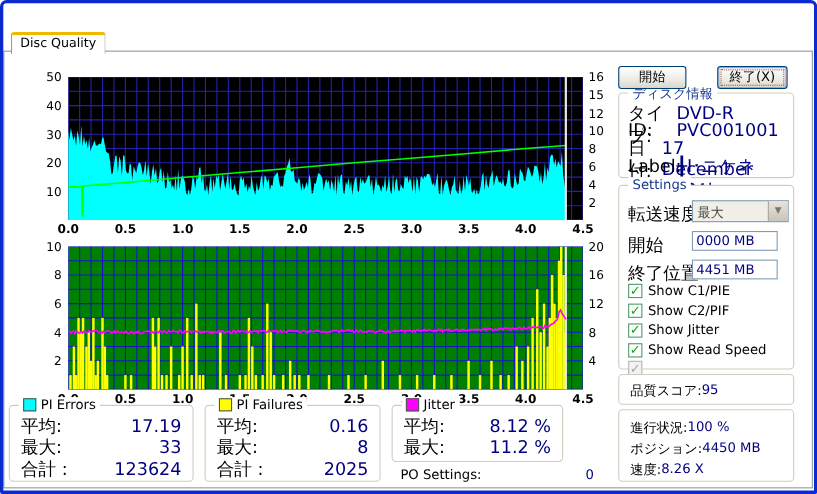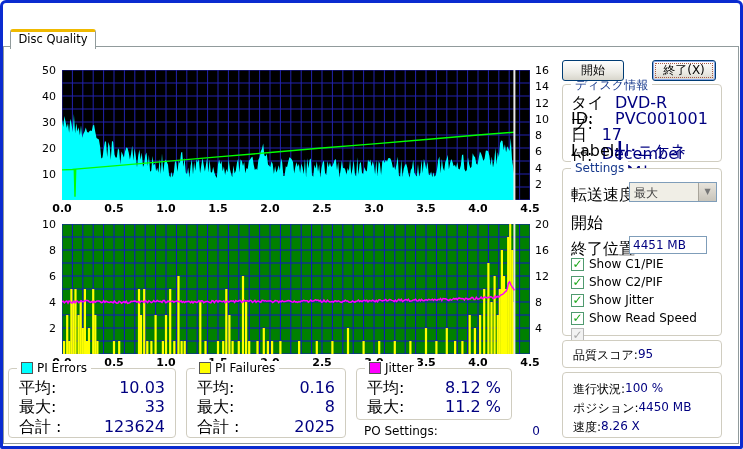--- a/index.html
+++ b/index.html
@@ -71,21 +71,21 @@
 
   <div class="axcol l" id="ax-tl" style="left:30px;top:70px;">
       <span class="tick" style="top: -6px;">50</span>
       <span class="tick" style="top: 20px;">40</span>
       <span class="tick" style="top: 46px;">30</span>
       <span class="tick" style="top: 72px;">20</span>
       <span class="tick" style="top: 98px;">10</span>
     </div>
   <div class="axcol r" id="ax-tr" style="left:532px;top:70px;">
       <span class="tick" style="top: -6px;">16</span>
-      <span class="tick" style="top: 10.25px;">14</span>
+      <span class="tick" style="top: 10.25px;">15</span>
       <span class="tick" style="top: 26.5px;">12</span>
       <span class="tick" style="top: 42.75px;">10</span>
       <span class="tick" style="top: 59px;">8</span>
       <span class="tick" style="top: 75.25px;">6</span>
       <span class="tick" style="top: 91.5px;">4</span>
       <span class="tick" style="top: 107.75px;">2</span>
     </div>
   <svg id="chart-top" class="chart" style="left:62px;top:70px;" width="468" height="130">
       <rect x="0" y="0" width="468" height="130" fill="#000000"></rect>
       <line x1="0.0" y1="0" x2="0.0" y2="130" stroke="#2222AE" stroke-width="1"></line>
@@ -326,21 +326,21 @@
       <span class="tick" style="left: 456px;">4.5</span>
     </div>
 
   <div class="gbox" style="left:8px;top:368px;width:168px;height:70px;">
     <div class="glegend dark">
         <span class="sw" style="background: rgb(0, 255, 255);"></span>
         <span>PI Errors</span>
       </div>
     <div class="srow" style="top:9px;">
         <span>平均:</span>
-        <span class="val">10.03</span>
+        <span class="val">17.19</span>
       </div>
     <div class="srow" style="top:28px;">
         <span>最大:</span>
         <span class="val">33</span>
       </div>
     <div class="srow" style="top:48px;">
         <span>合計 :</span>
         <span class="val">123624</span>
       </div>
   </div>
@@ -416,20 +416,21 @@
     <div class="srow" style="top:16px;justify-content:flex-start;left:8px;">
         <span>転送速度</span>
       </div>
     <div class="combo" style="left:66px;top:13px;">
       <span class="cval">最大</span>
       <span class="arrow">▼</span>
     </div>
     <div class="srow" style="top:44px;justify-content:flex-start;left:8px;">
         <span>開始</span>
       </div>
+    <input class="tbox" style="left: 66px; top: 41px;" value="0000 MB">
     <div class="srow" style="top:70px;justify-content:flex-start;left:8px;">
         <span>終了位置</span>
       </div>
     <input class="tbox" style="left: 66px; top: 67px;" value="4451 MB">
     <div class="cbrow" id="cbr0" style="top:88px;">
         <span class="cb">
           <span class="chk">✓</span>
         </span>
         <span>Show C1/PIE</span>
       </div>

